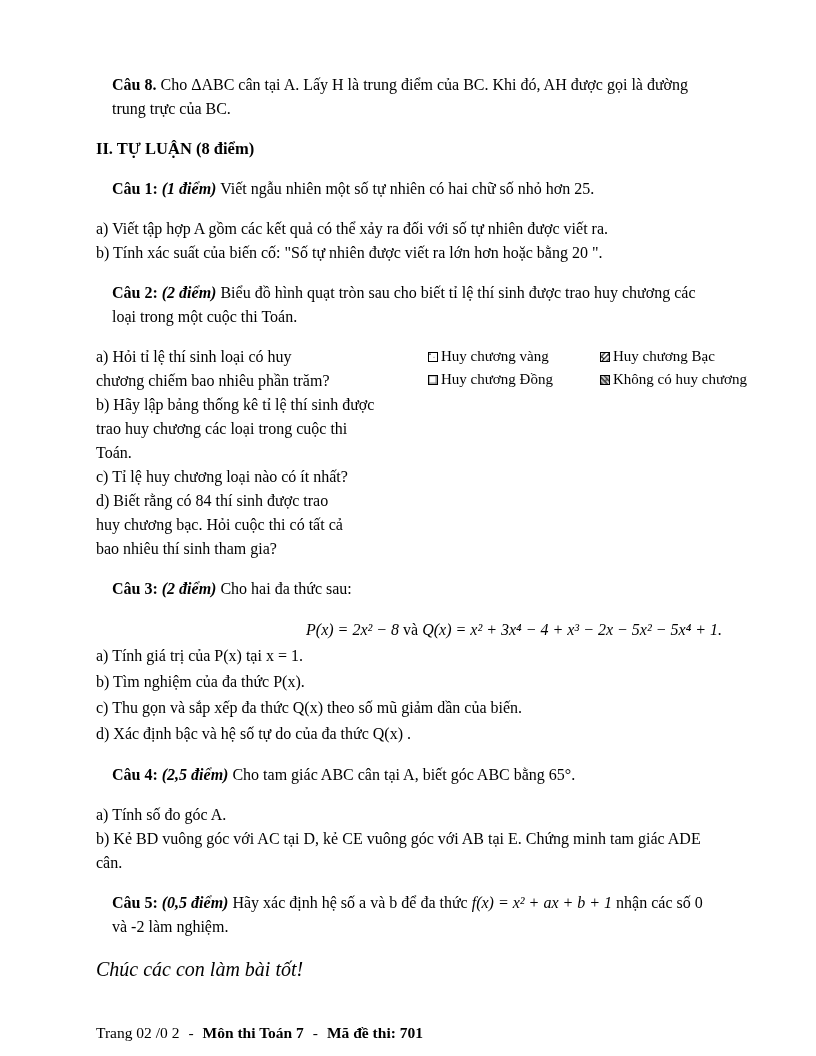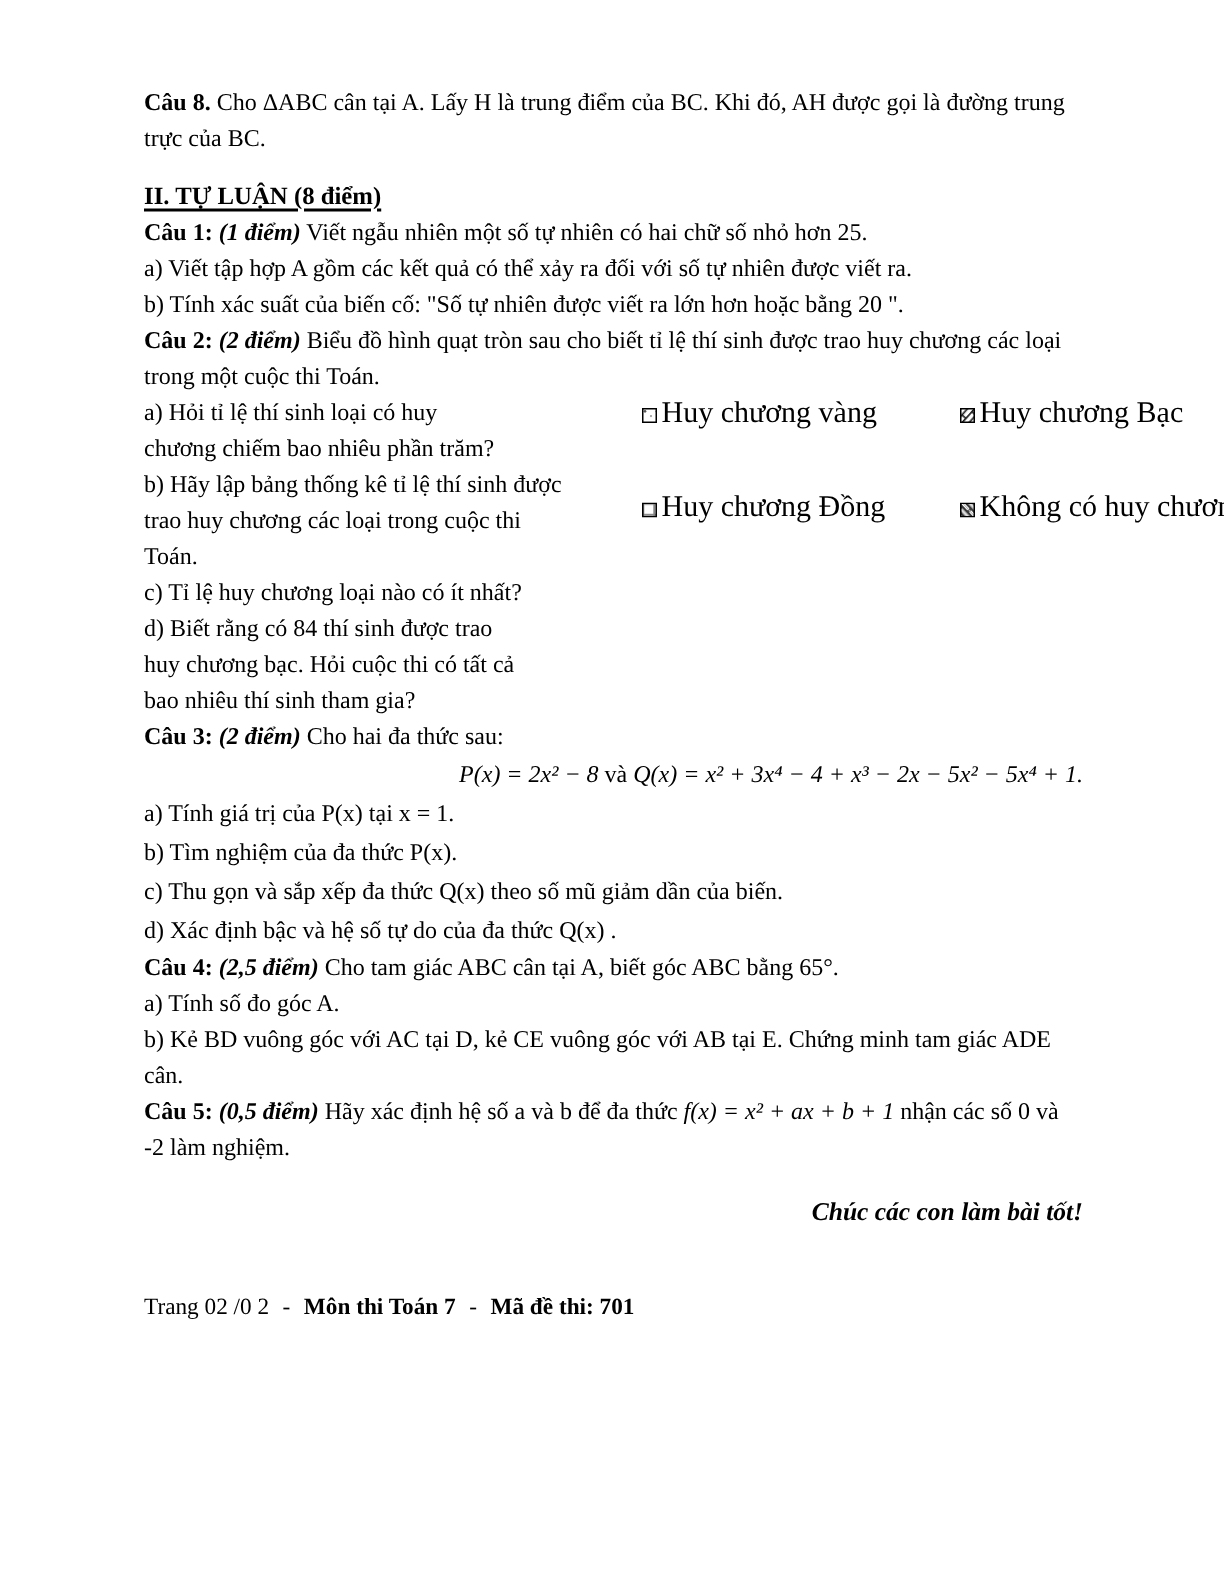--- a/index.html
+++ b/index.html
@@ -7,54 +7,52 @@
     position:relative;
     width:816px;height:1056px;
     box-sizing:border-box;
     padding:57px 94px 0 96px;
     background:#ffffff;
     color:#000;
     font-family:"Liberation Serif","DejaVu Serif",serif;
     font-size:16px;line-height:24px;
     overflow:hidden;
   }
-  p{margin:0;}
+  p{margin:16px;}
   .b{font-weight:bold;}
   .bi{font-weight:bold;font-style:italic;}
   .heading{margin-top:14px;}
   .heading span{
     font-weight:bold;
-    text-decoration:underline;
     text-decoration-thickness:1.5px;
     text-underline-offset:3px;
     font-size:16.5px;
     margin-top:26px;
   }
   .twocol{display:flex;align-items:flex-start;}
   .leftcol{width:324px;flex:0 0 324px;}
   .leftcol .ln{line-height:24px;white-space:nowrap;}
   .rightcol{width:350px;flex:0 0 350px;}
   .legend{
     display:grid;
     grid-template-columns:172px 1fr;
     line-height:23px;
-    font-size:20px;
+    font-size:15px;
     padding-left:8px;
-    gap:40px;
   }
   .legend-item{white-space:nowrap;}
   .legend-item svg{width:10px;height:10px;margin-right:3px;vertical-align:-1px;}
   .pie-wrap{margin-top:0;}
   .pie-wrap svg{display:block;}
   .q3line{line-height:26px;}
   .formula-line{text-align:right;line-height:26px;}
   .math{font-style:italic;}
   .closing{
-    text-align:right;font-weight:bold;font-style:italic;
-    font-size:17px;margin-top:19px;line-height:22px;
+    text-align:left;font-weight:normal;font-style:italic;
+    font-size:20px;margin-top:19px;line-height:22px;
   }
   .footer{font-size:15.5px;margin-top:41px;}
   .footer .sep{margin:0 9px;}
   .defs-holder{position:absolute;width:0;height:0;overflow:hidden;}
 </style>
 </head>
 <body>
 
 <svg class="defs-holder" aria-hidden="true">
   <defs>

